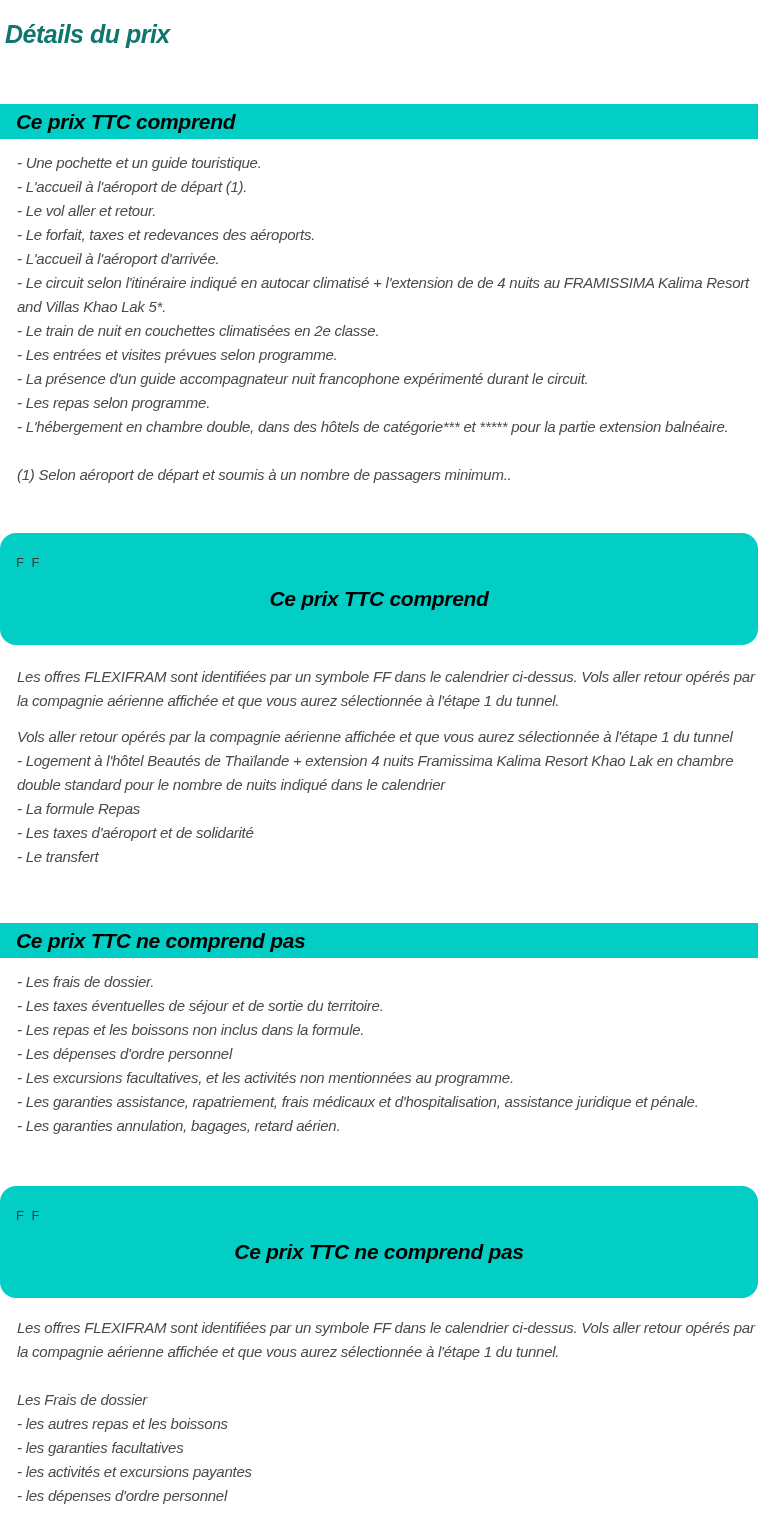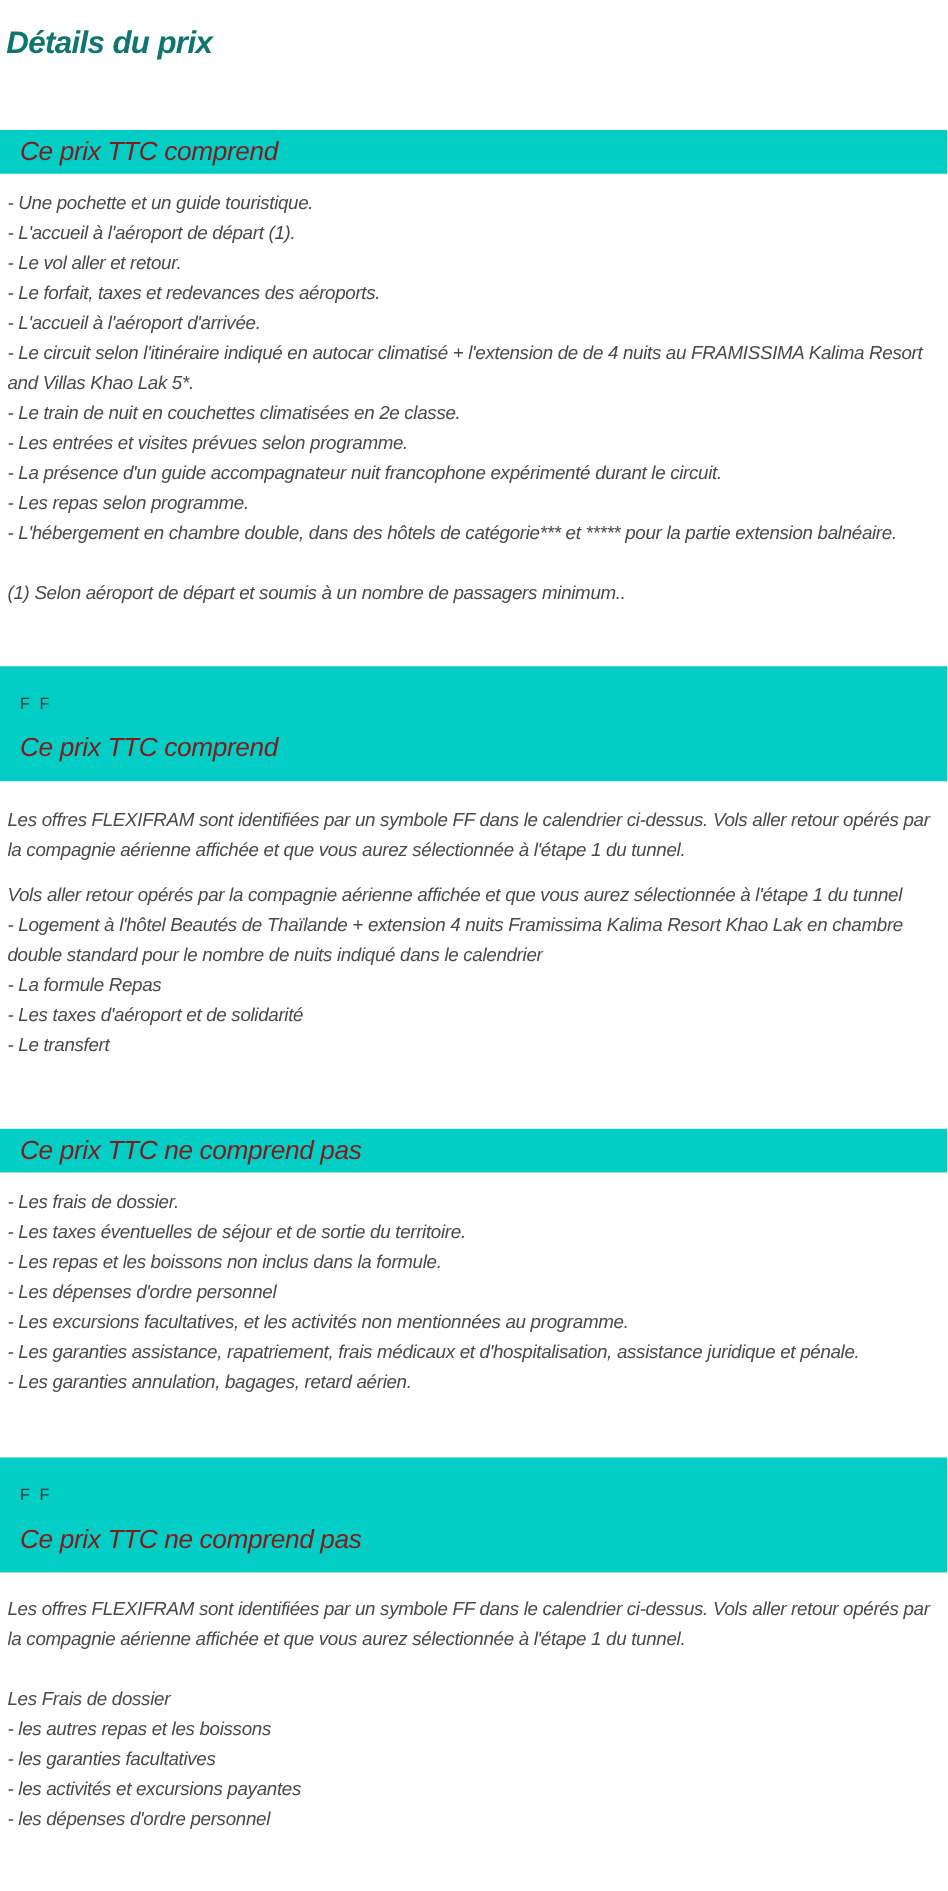--- a/index.html
+++ b/index.html
@@ -28,45 +28,47 @@
   .teal-bar {
     background: #03CEC5;
     height: 35px;
     display: flex;
     align-items: center;
     padding-left: 16px;
   }
   
   .teal-block {
     background: #03CEC5;
-    height: 92px;
+    height: 112px;
     box-sizing: border-box;
     padding: 15px 16px 0 16px;
+    border-radius: 16px;
   }
   .bar-title {
     font-size: 21px;
-    font-weight: 400;
+    font-weight: 700;
     font-style: italic;
-    color: #7f1d1d;
+    color: #000000;
     letter-spacing: -0.3px;
     white-space: nowrap;
+    text-align: center;
   }
   .ff-label {
     font-size: 13px;
     font-weight: 400;
     font-style: normal;
     color: #3B3B3B;
     letter-spacing: 2px;
     margin-top: 7px;
   }
   .teal-block .bar-title {
     margin-top: 17px;
   }
   .body-text {
-    padding-left: 6px;
+    padding-left: 17px;
     padding-right: 2px;
     color: #4A4A4A;
     font-size: 15px;
     font-style: italic;
     line-height: 24px;
     letter-spacing: -0.25px;
   }
   .para {
     margin: 0;
   }

